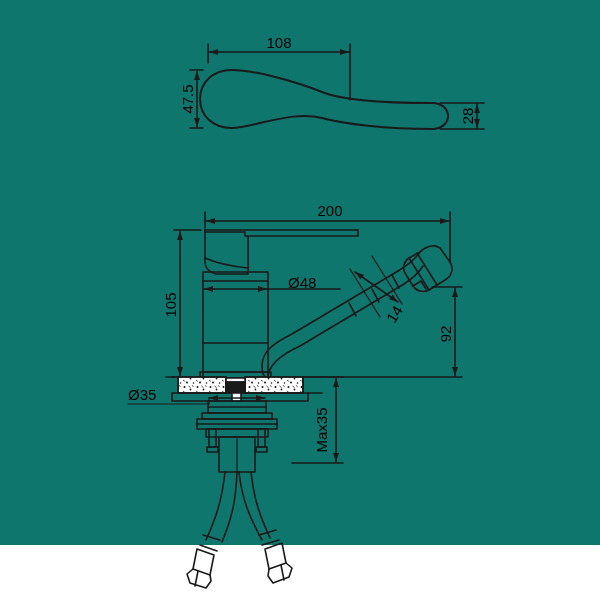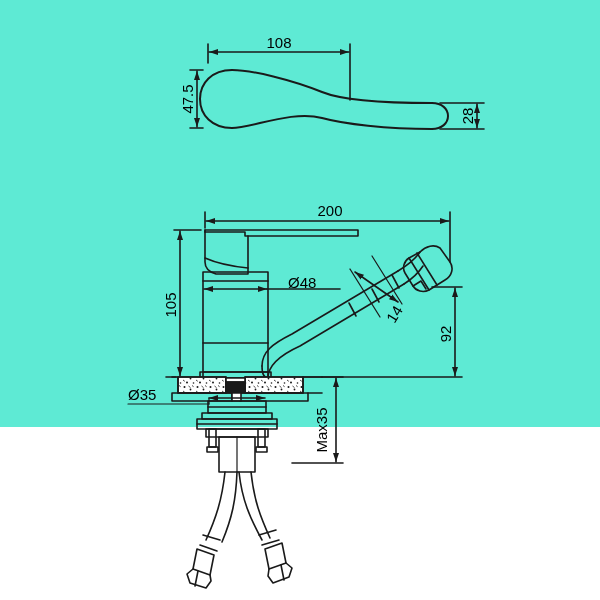--- a/index.html
+++ b/index.html
@@ -1,18 +1,18 @@
 <!DOCTYPE html>
 <html><head>
 <meta charset="utf-8">
 <style>
   html,body{margin:0;padding:0;background:#ffffff;}
   body{width:600px;height:600px;overflow:hidden;
        font-family:"Liberation Sans", sans-serif;}
-  #sheet{position:relative;width:600px;height:427px;background:#5eead4;}
+  #sheet{position:relative;width:600px;height:545px;background:#0f766e;}
   svg{display:block;}
   .dimtxt{font-family:"Liberation Sans", sans-serif;font-size:15px;fill:#000;}
 </style>
 </head>
 <body>
 
 <div id="sheet">
 <svg width="600" height="600" viewBox="0 0 600 600">
 
   <defs>

